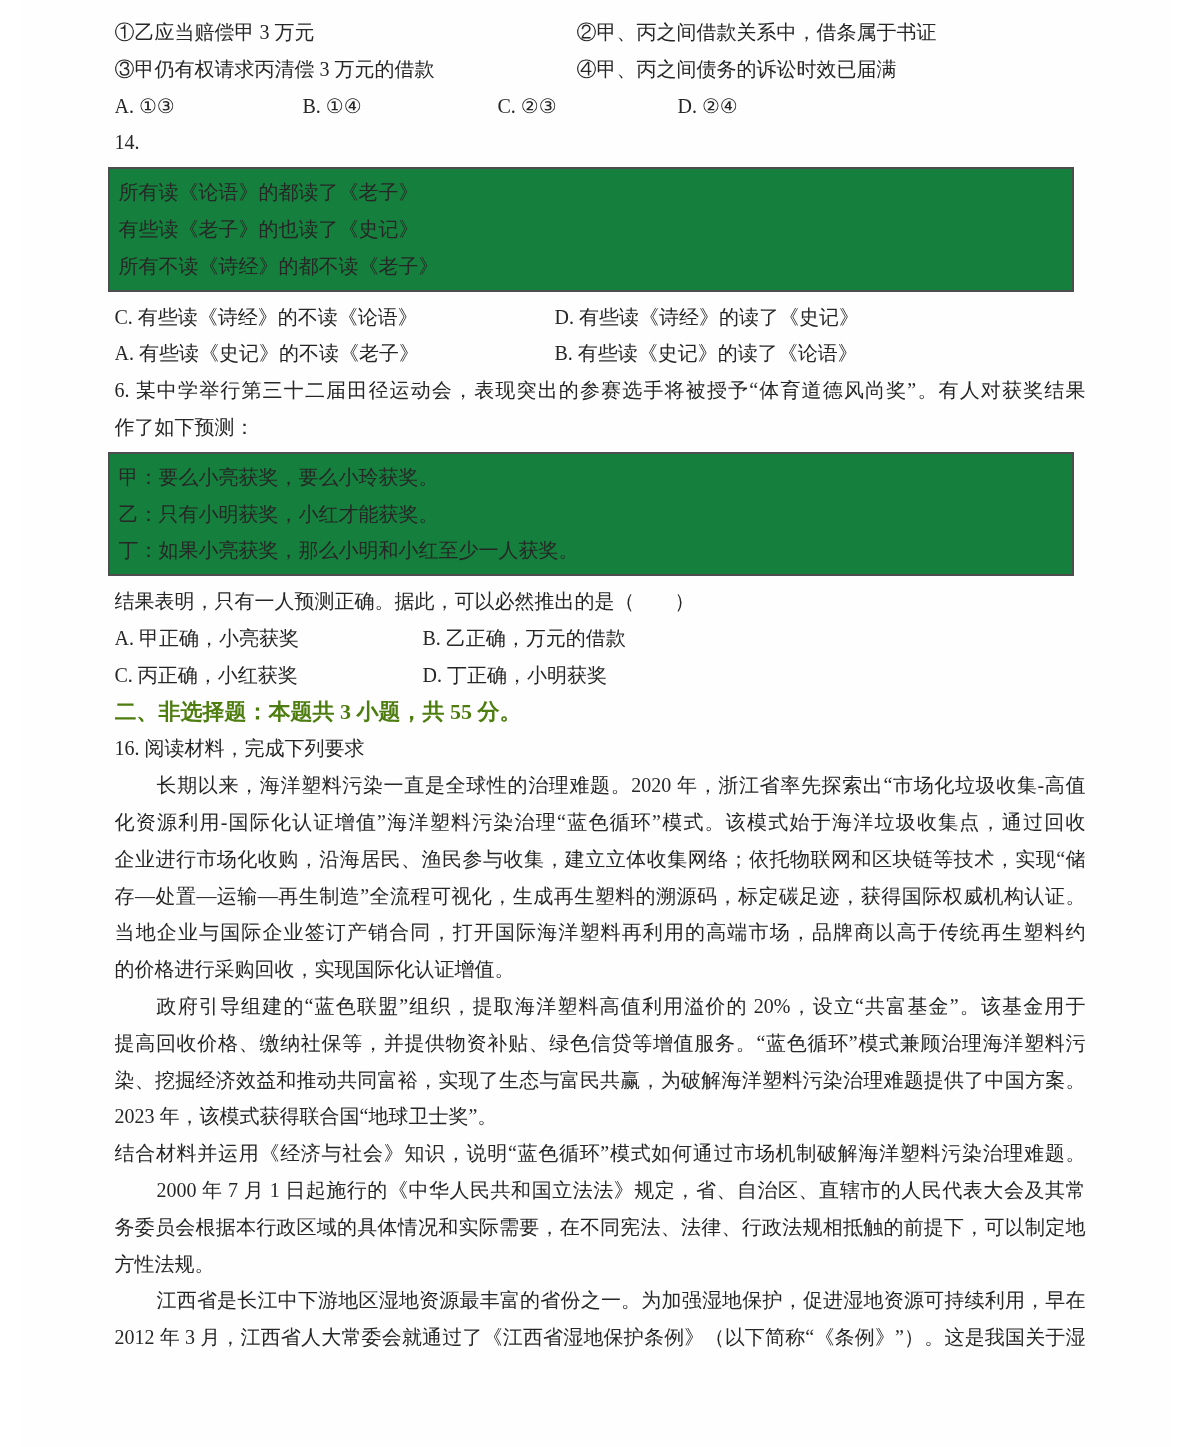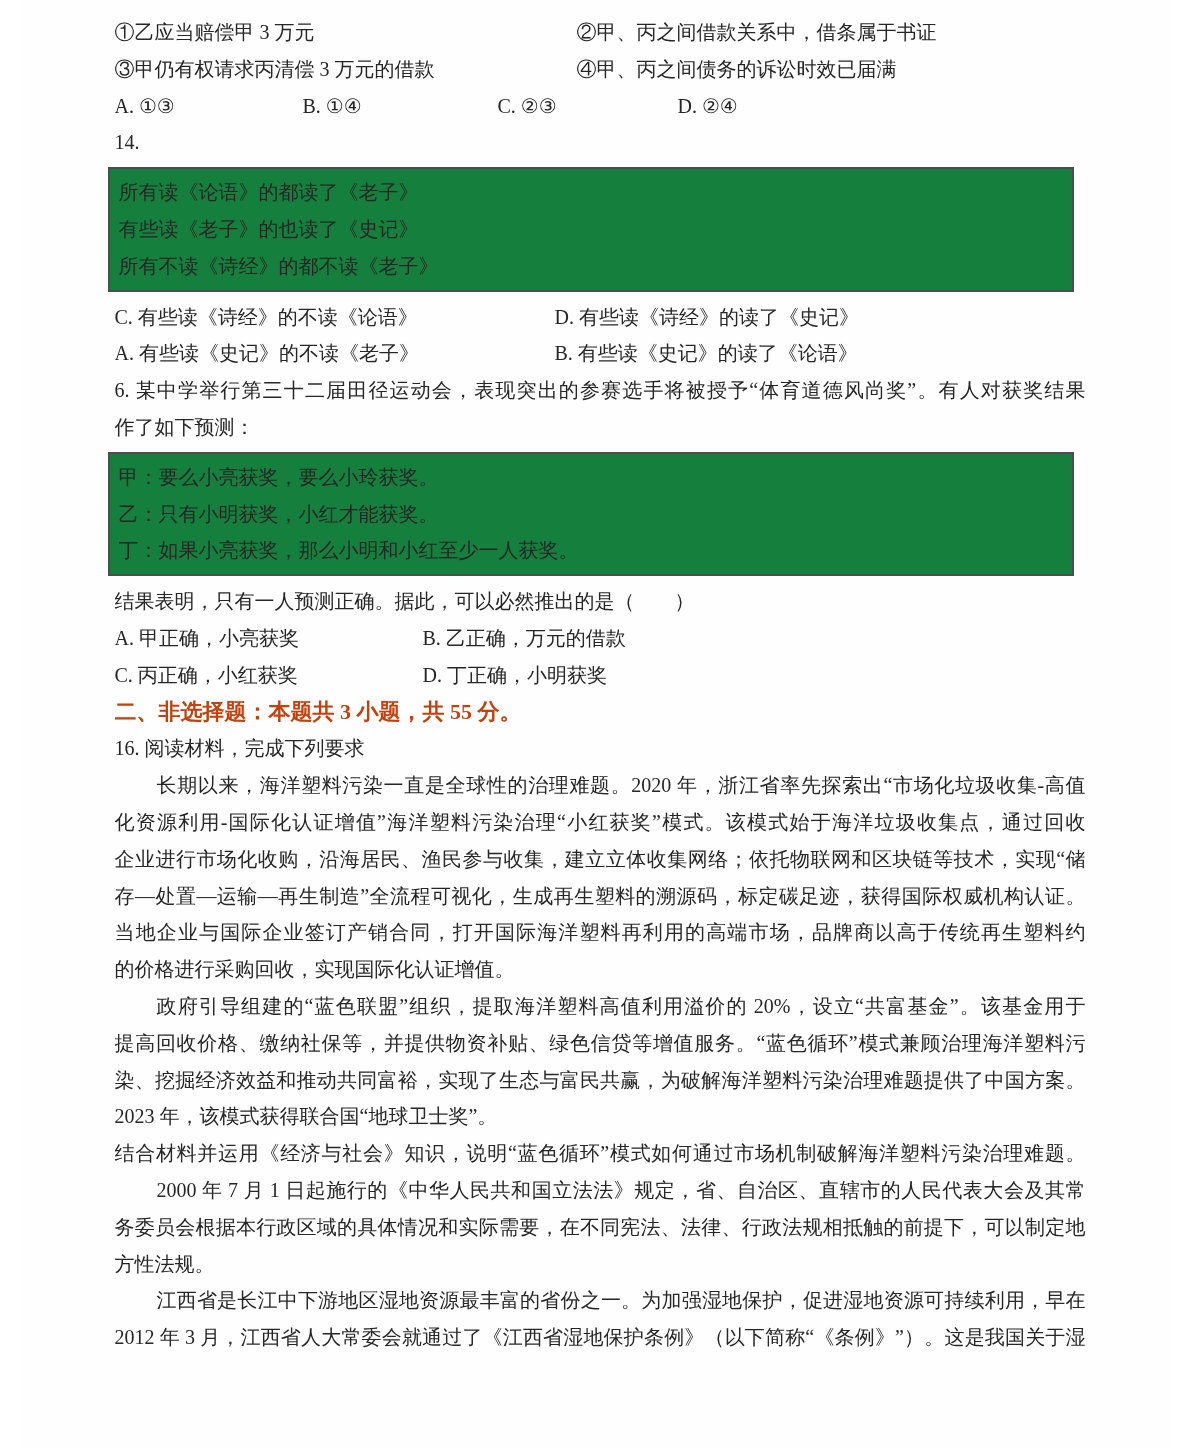--- a/index.html
+++ b/index.html
@@ -44,21 +44,21 @@
     background:#15803d;
   }
   .qbox .tline { line-height:36.8px; height:36.8px; }
   .section-heading {
     font-weight:bold;
     font-size:22px;
     line-height:36.8px;
     height:36.8px;
     overflow:hidden;
     white-space:nowrap;
-    color:#c2410c;
+    color:#4d7c0f;
   }
 </style>
 </head>
 <body>
 
 <div class="page">
 
   <div class="row">
     <div class="q13col1">①乙应当赔偿甲 3 万元</div>
     <div>②甲、丙之间借款关系中，借条属于书证</div>
@@ -103,21 +103,21 @@
   </div>
   <div class="row">
     <div class="q15col1">C. 丙正确，小红获奖</div>
     <div>D. 丁正确，小明获奖</div>
   </div>
 
   <div class="section-heading">二、非选择题：本题共 3 小题，共 55 分。</div>
 
   <div class="tline">16. 阅读材料，完成下列要求</div>
   <div class="para-line indent">长期以来，海洋塑料污染一直是全球性的治理难题。2020 年，浙江省率先探索出“市场化垃圾收集-高值</div>
-  <div class="para-line">化资源利用-国际化认证增值”海洋塑料污染治理“小红获奖”模式。该模式始于海洋垃圾收集点，通过回收</div>
+  <div class="para-line">化资源利用-国际化认证增值”海洋塑料污染治理“蓝色循环”模式。该模式始于海洋垃圾收集点，通过回收</div>
   <div class="para-line">企业进行市场化收购，沿海居民、渔民参与收集，建立立体收集网络；依托物联网和区块链等技术，实现“储</div>
   <div class="para-line">存—处置—运输—再生制造”全流程可视化，生成再生塑料的溯源码，标定碳足迹，获得国际权威机构认证。</div>
   <div class="para-line">当地企业与国际企业签订产销合同，打开国际海洋塑料再利用的高端市场，品牌商以高于传统再生塑料约 165%</div>
   <div class="tline">的价格进行采购回收，实现国际化认证增值。</div>
   <div class="para-line indent">政府引导组建的“蓝色联盟”组织，提取海洋塑料高值利用溢价的 20%，设立“共富基金”。该基金用于</div>
   <div class="para-line">提高回收价格、缴纳社保等，并提供物资补贴、绿色信贷等增值服务。“蓝色循环”模式兼顾治理海洋塑料污</div>
   <div class="para-line">染、挖掘经济效益和推动共同富裕，实现了生态与富民共赢，为破解海洋塑料污染治理难题提供了中国方案。</div>
   <div class="tline">2023 年，该模式获得联合国“地球卫士奖”。</div>
   <div class="para-line">结合材料并运用《经济与社会》知识，说明“蓝色循环”模式如何通过市场机制破解海洋塑料污染治理难题。</div>
 

